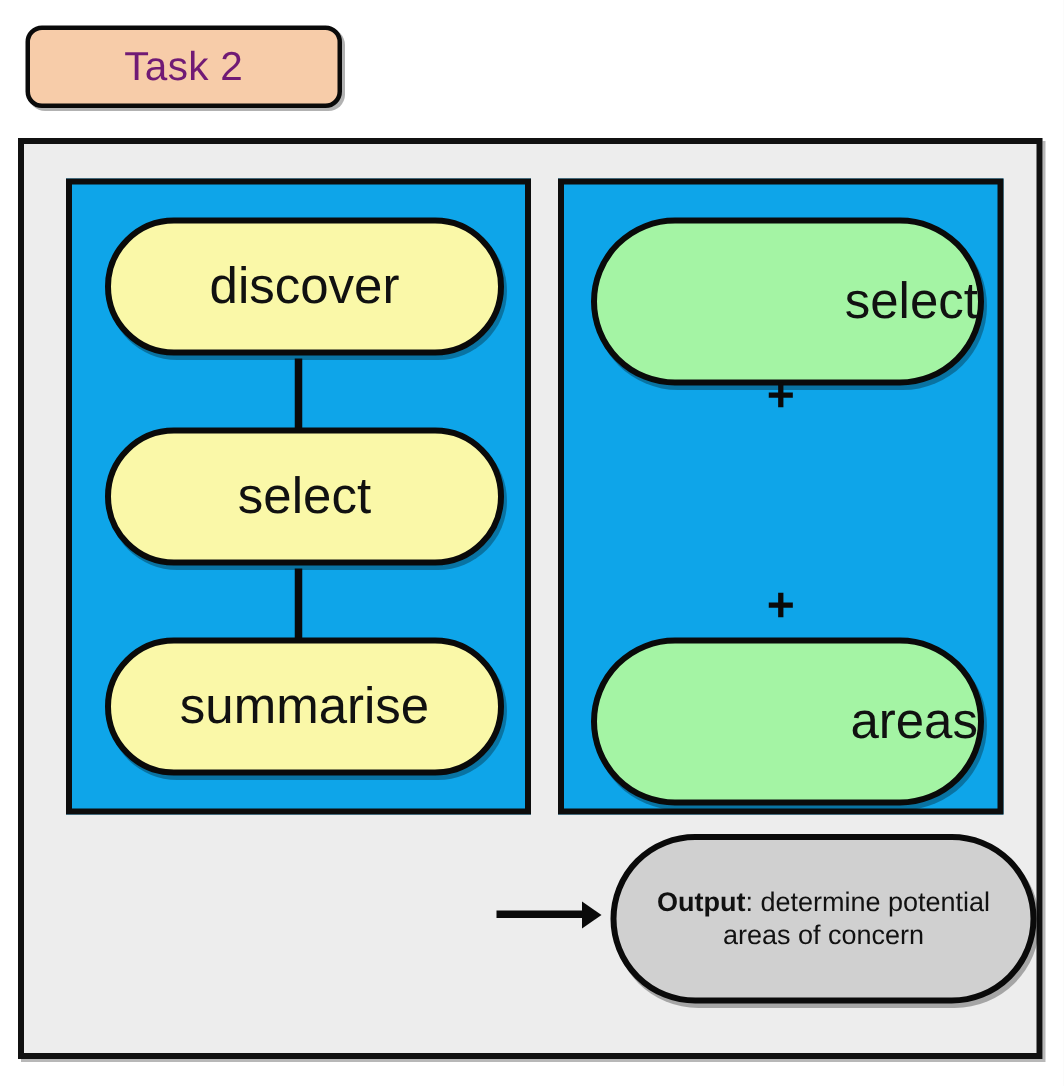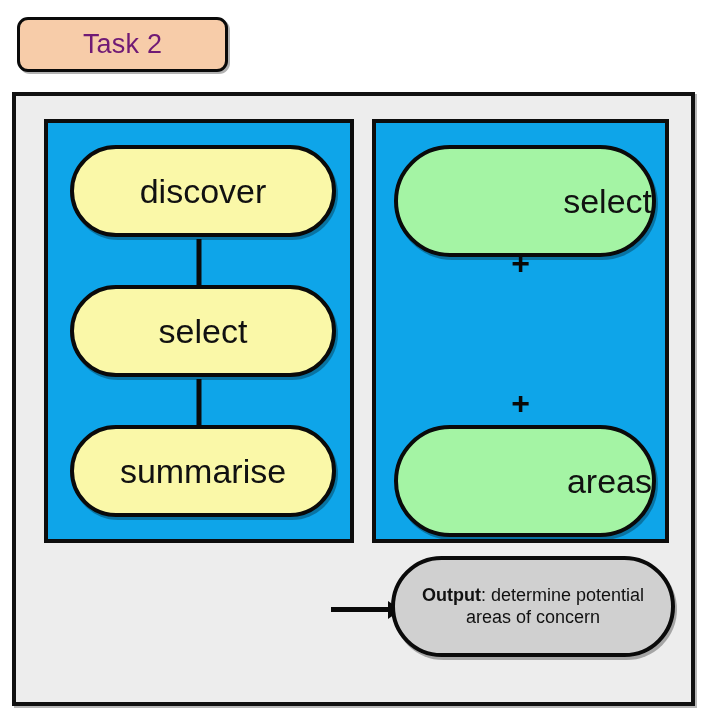--- a/index.html
+++ b/index.html
@@ -152,24 +152,24 @@
     line-height: 1.22;
     padding: 0 14px;
   }
   #pill-input {
     left: 58px;
     top: 468px;
     width: 252px;
     height: 93px;
   }
   #pill-output {
-    left: 375px;
+    left: 391px;
     top: 460px;
     width: 284px;
-    height: 101px;
+    height: 113px;
   }
   .io-strong { font-weight: bold; }
 
   #arrow-io {
     position: absolute;
     left: 315px;
     top: 511px;
     width: 58px;
     height: 5px;
     background: #0a0a0a;

